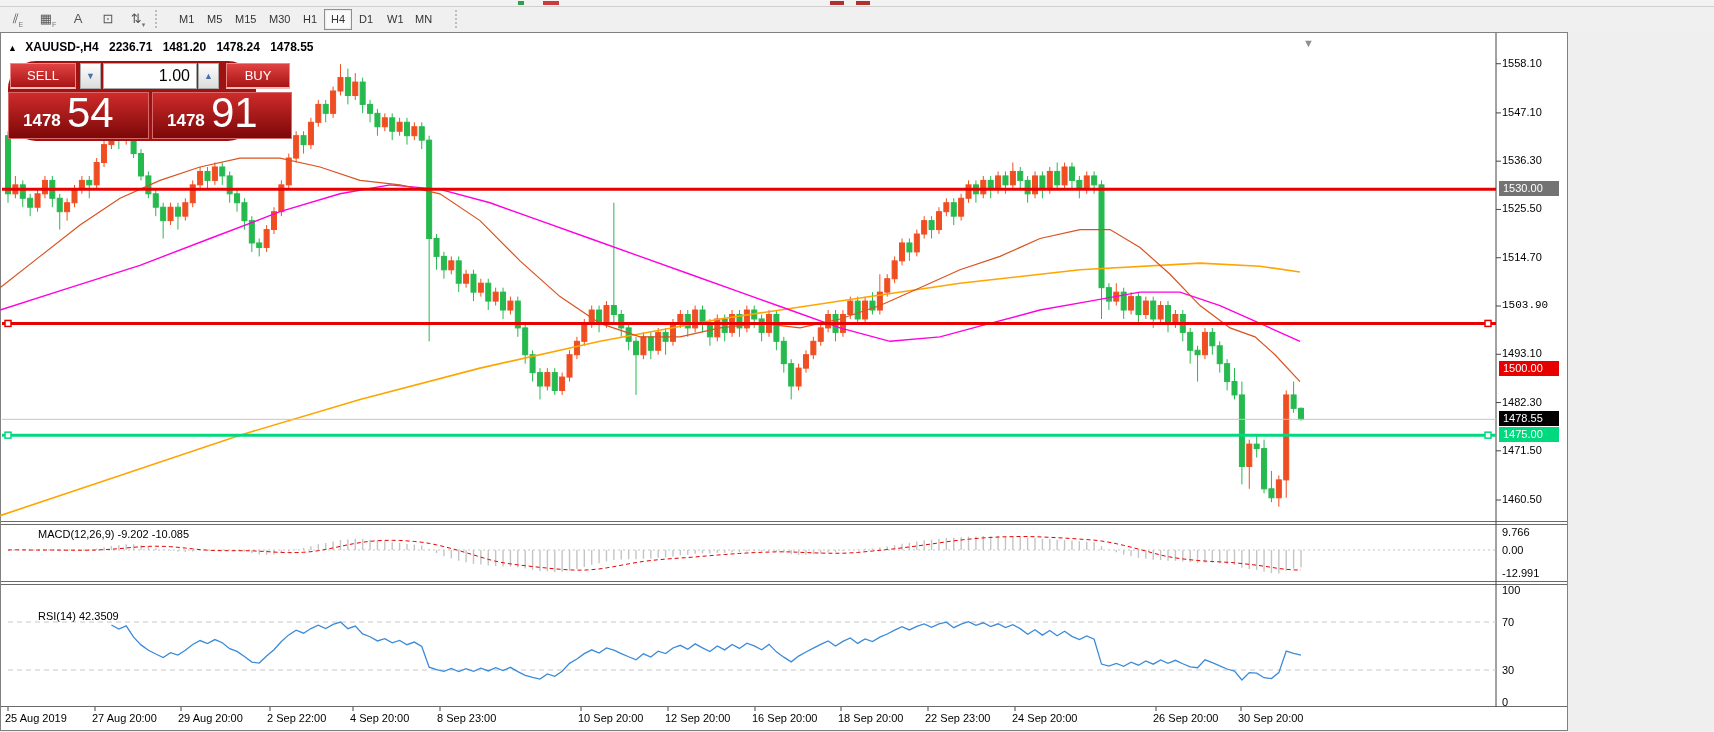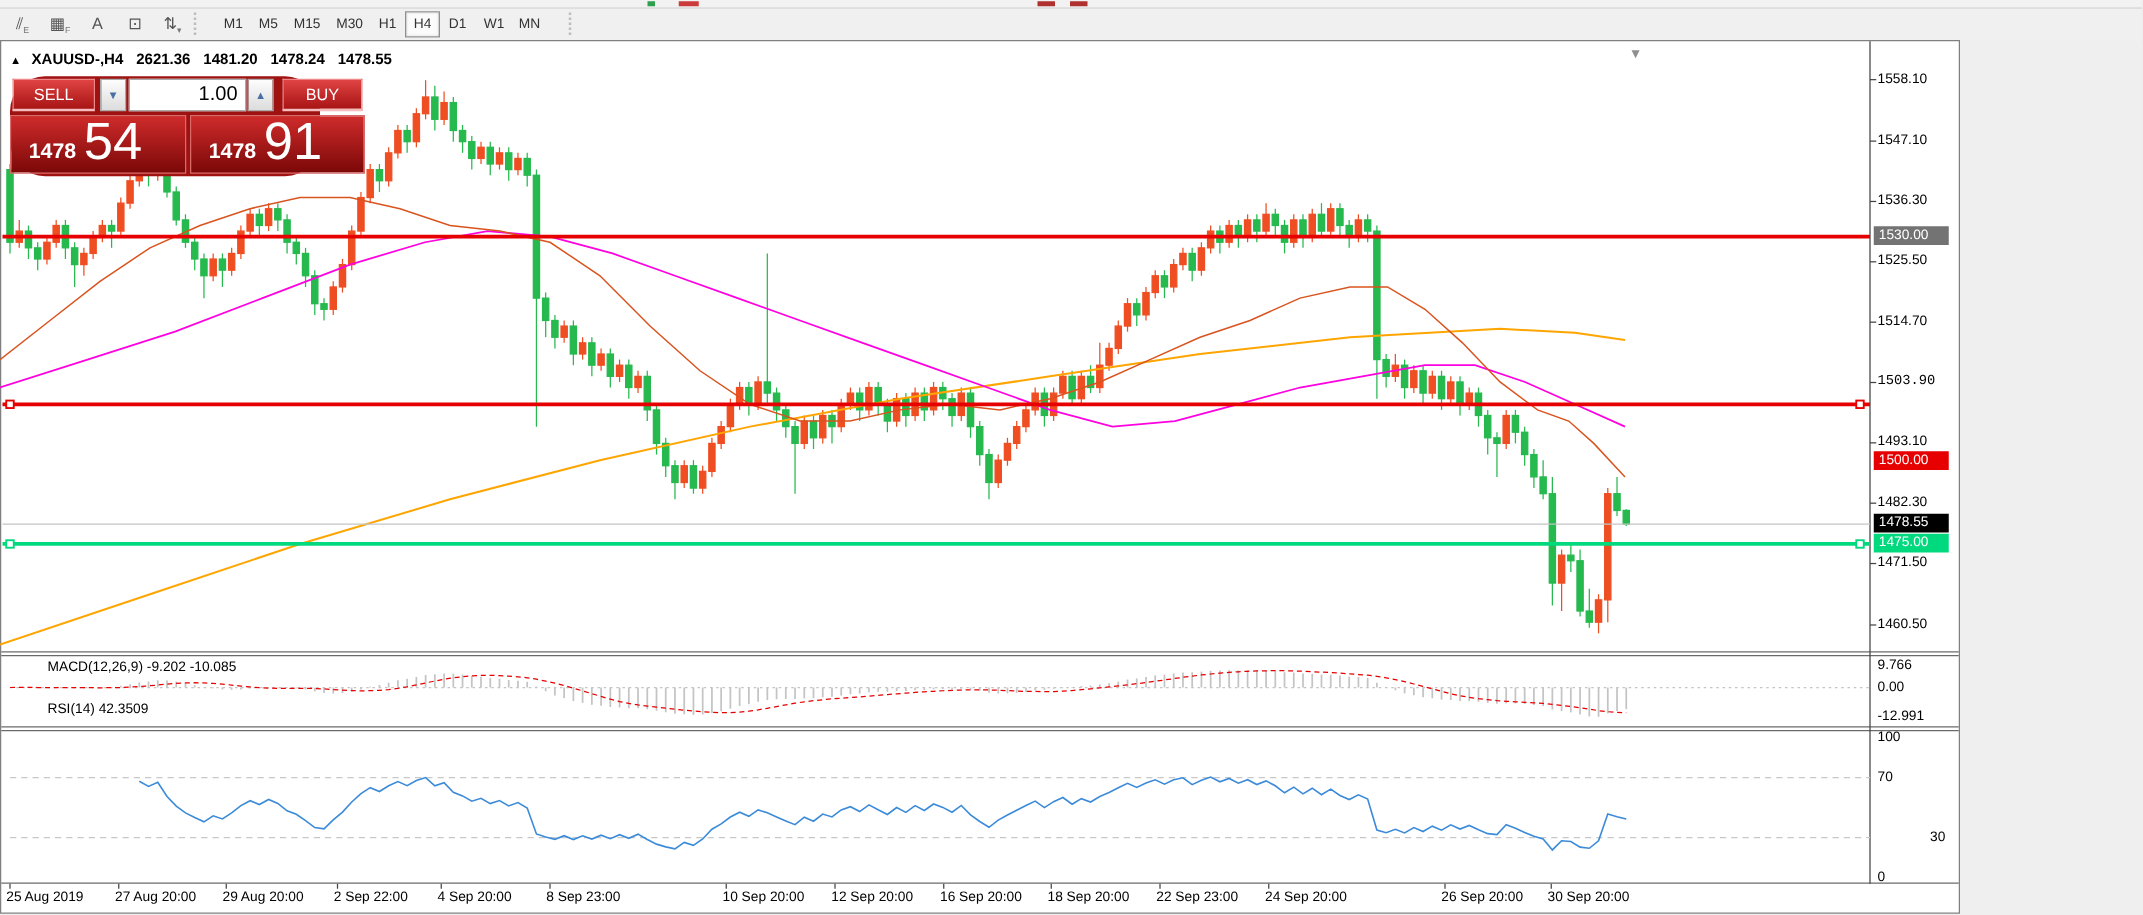--- a/index.html
+++ b/index.html
@@ -654,21 +654,21 @@
       <line x1="841" y1="707" x2="841" y2="711" stroke="#444"></line>
       <line x1="928" y1="707" x2="928" y2="711" stroke="#444"></line>
       <line x1="1015" y1="707" x2="1015" y2="711" stroke="#444"></line>
       <line x1="1156" y1="707" x2="1156" y2="711" stroke="#444"></line>
       <line x1="1241" y1="707" x2="1241" y2="711" stroke="#444"></line>
     </svg>
 
   <div class="chart-header">
     <span class="tri">▲</span>
     <span>XAUUSD-,H4</span>
-    <span>2621.36</span>
+    <span>2236.71</span>
     <span>1481.20</span>
     <span>1478.24</span>
     <span>1478.55</span>
   </div>
 
   <div class="trade-panel">
     <div class="tp-btn" style="left:2px;width:66px;">SELL</div>
     <div class="tp-spin" style="left:72px;">▼</div>
     <input class="tp-vol" readonly="" value="1.00" style="">
     <div class="tp-spin" style="left:190px;">▲</div>
@@ -681,21 +681,21 @@
       <span class="small">1478</span>
       <span class="big">91</span>
     </div>
   </div>
 
   <div class="shift-marker">▼</div>
 
   <div class="ind-label" style="top:528px;">
     <span>MACD(12,26,9)</span>&nbsp;<span>-9.202 -10.085</span>
   </div>
-  <div class="ind-label" style="top:561px;">
+  <div class="ind-label" style="top:610px;">
     <span>RSI(14)</span>&nbsp;<span>42.3509</span>
   </div>
 
   <div id="price-axis">
       <span class="ylab" style="top: 56.726px;">1558.10</span>
       <span class="ylab" style="top: 105.896px;">1547.10</span>
       <span class="ylab" style="top: 154.172px;">1536.30</span>
       <span class="ylab" style="top: 202.448px;">1525.50</span>
       <span class="ylab" style="top: 250.724px;">1514.70</span>
       <span class="ylab" style="top: 299px; font-family: Liberation Mono, monospace;">1503.90</span>
@@ -725,16 +725,16 @@
       <span class="xlab" style="left: 1012px;">24 Sep 20:00</span>
       <span class="xlab" style="left: 1153px;">26 Sep 20:00</span>
       <span class="xlab" style="left: 1238px;">30 Sep 20:00</span>
     </div>
   <div id="ind-axis">
       <span class="ylab" style="top: 526.421px;">9.766</span>
       <span class="ylab" style="top: 544px;">0.00</span>
       <span class="ylab" style="top: 567.384px;">-12.991</span>
       <span class="ylab" style="top: 584px;">100</span>
       <span class="ylab" style="top: 616px;">70</span>
-      <span class="ylab" style="top: 664px; margin-left: 42px;">30</span>
+      <span class="ylab" style="top: 664px;">30</span>
       <span class="ylab" style="top: 696px;">0</span>
     </div>
 </div>
 
 </body></html>

